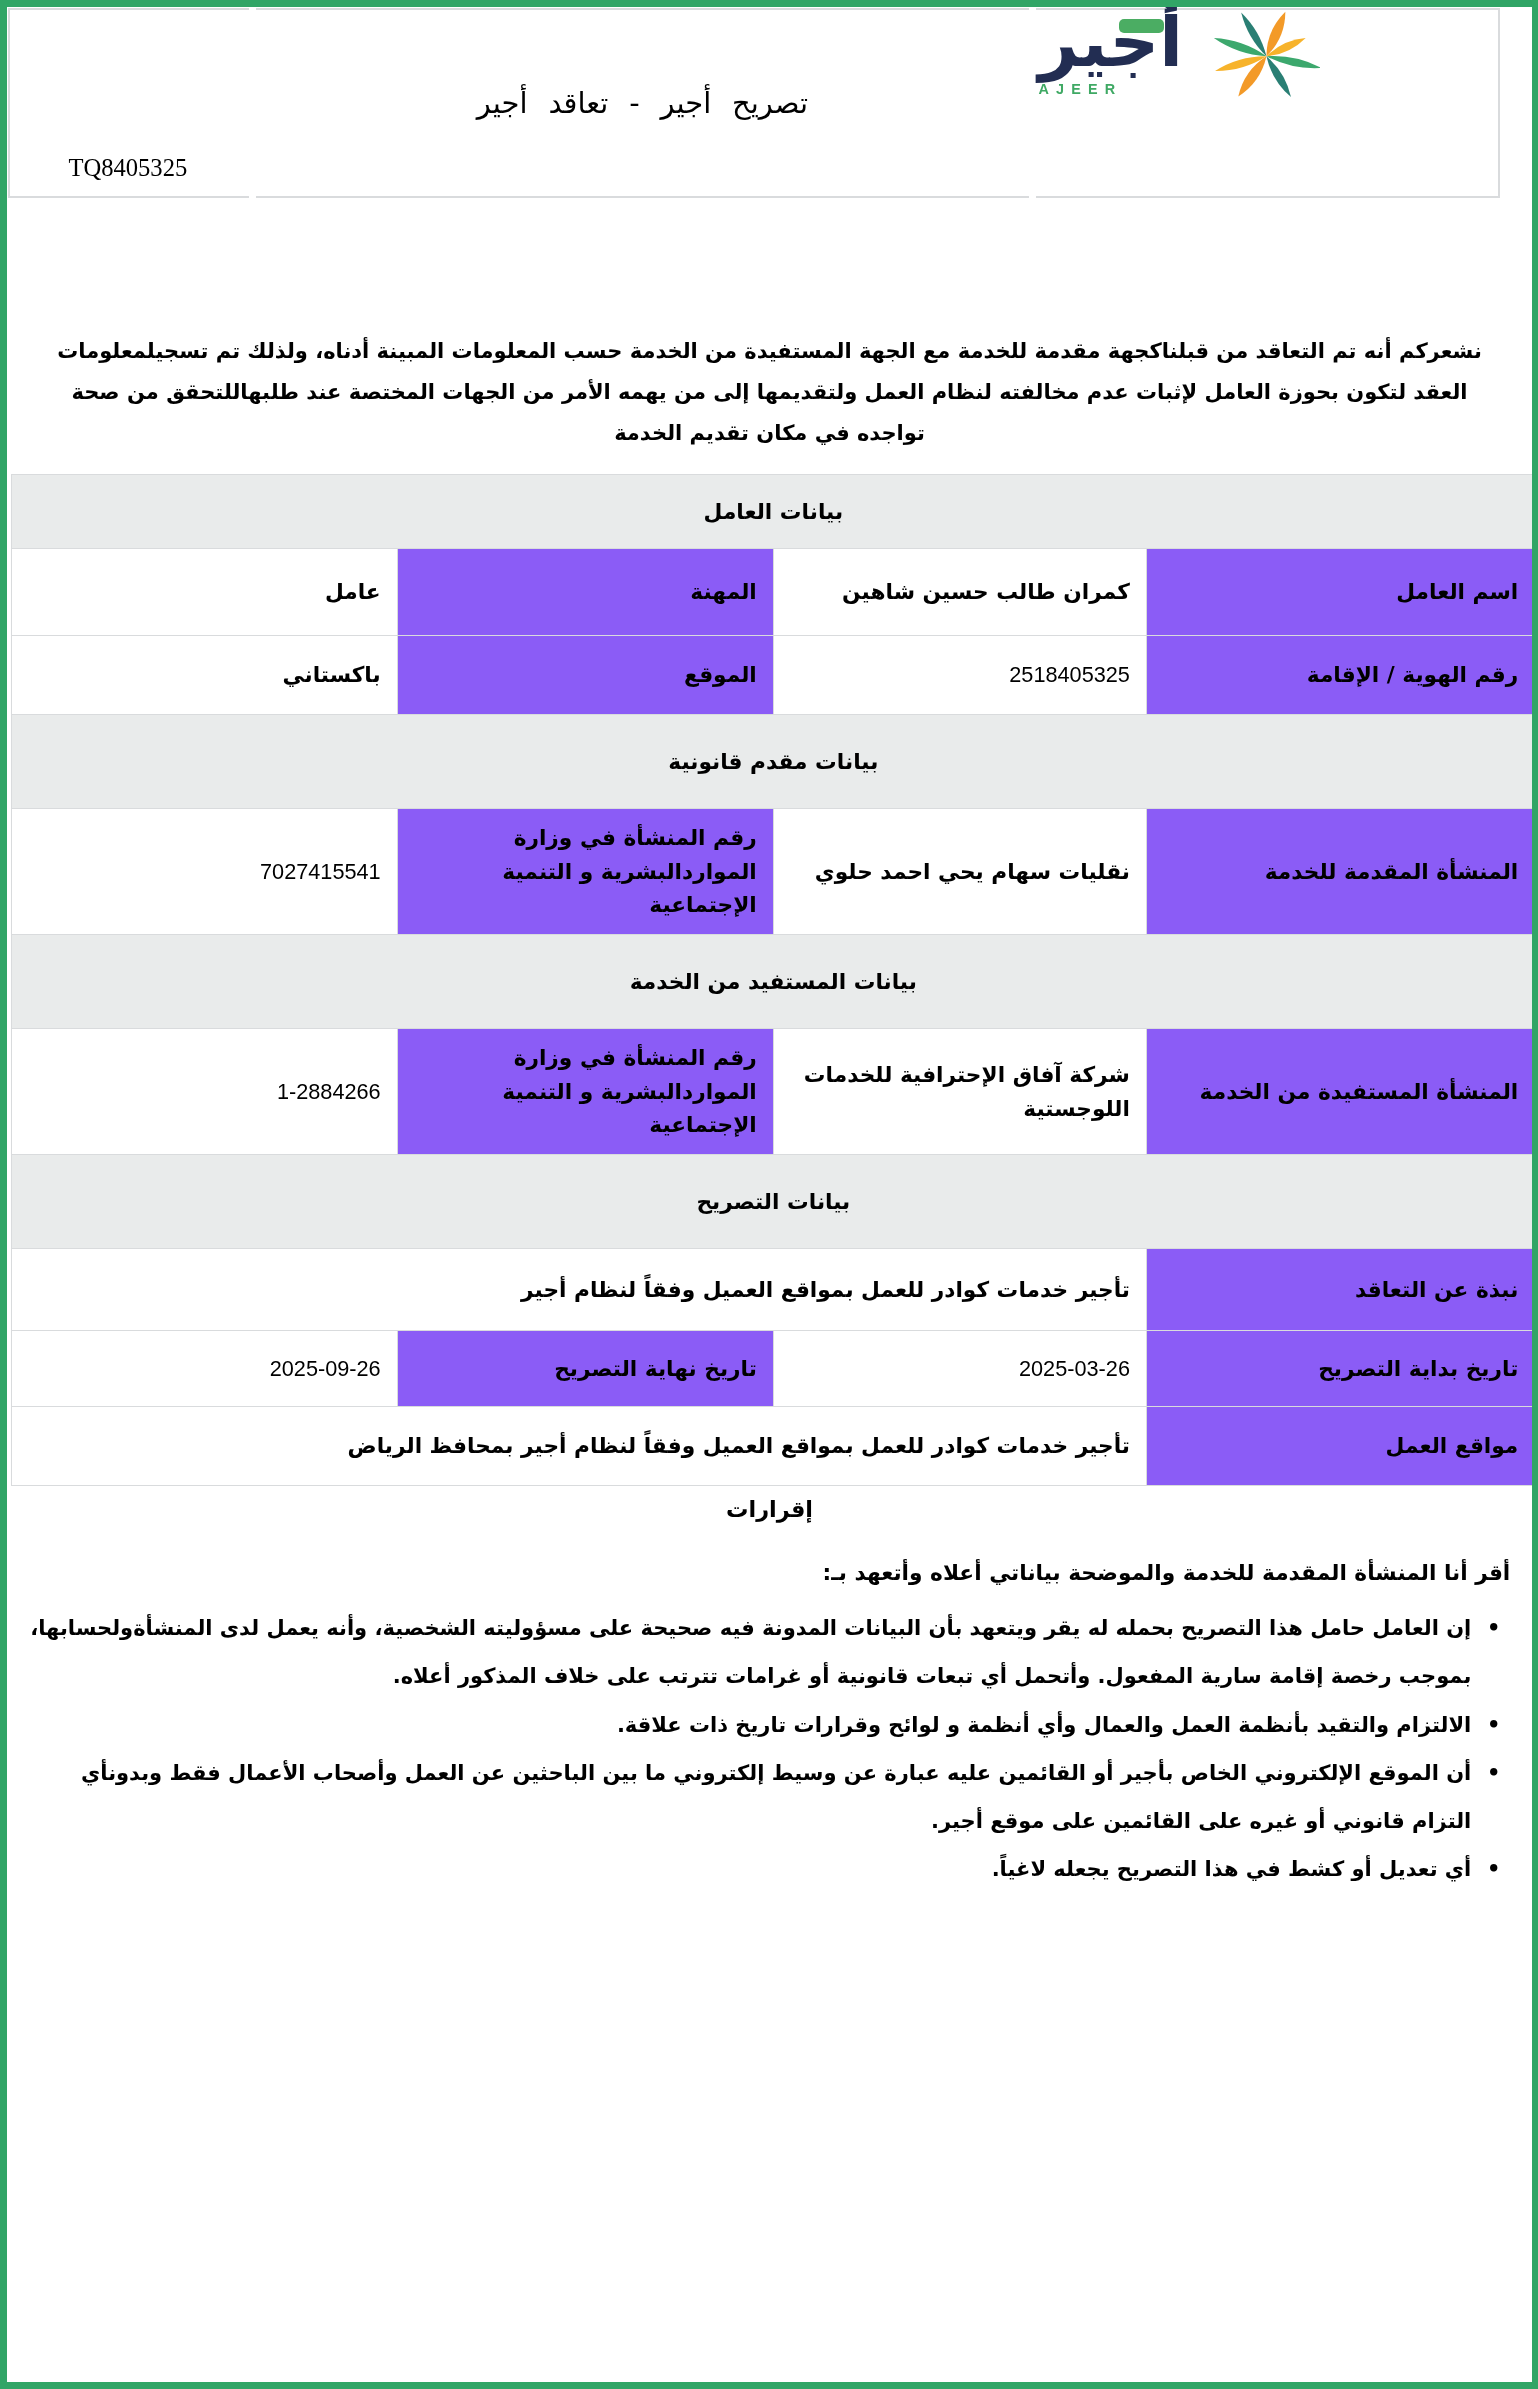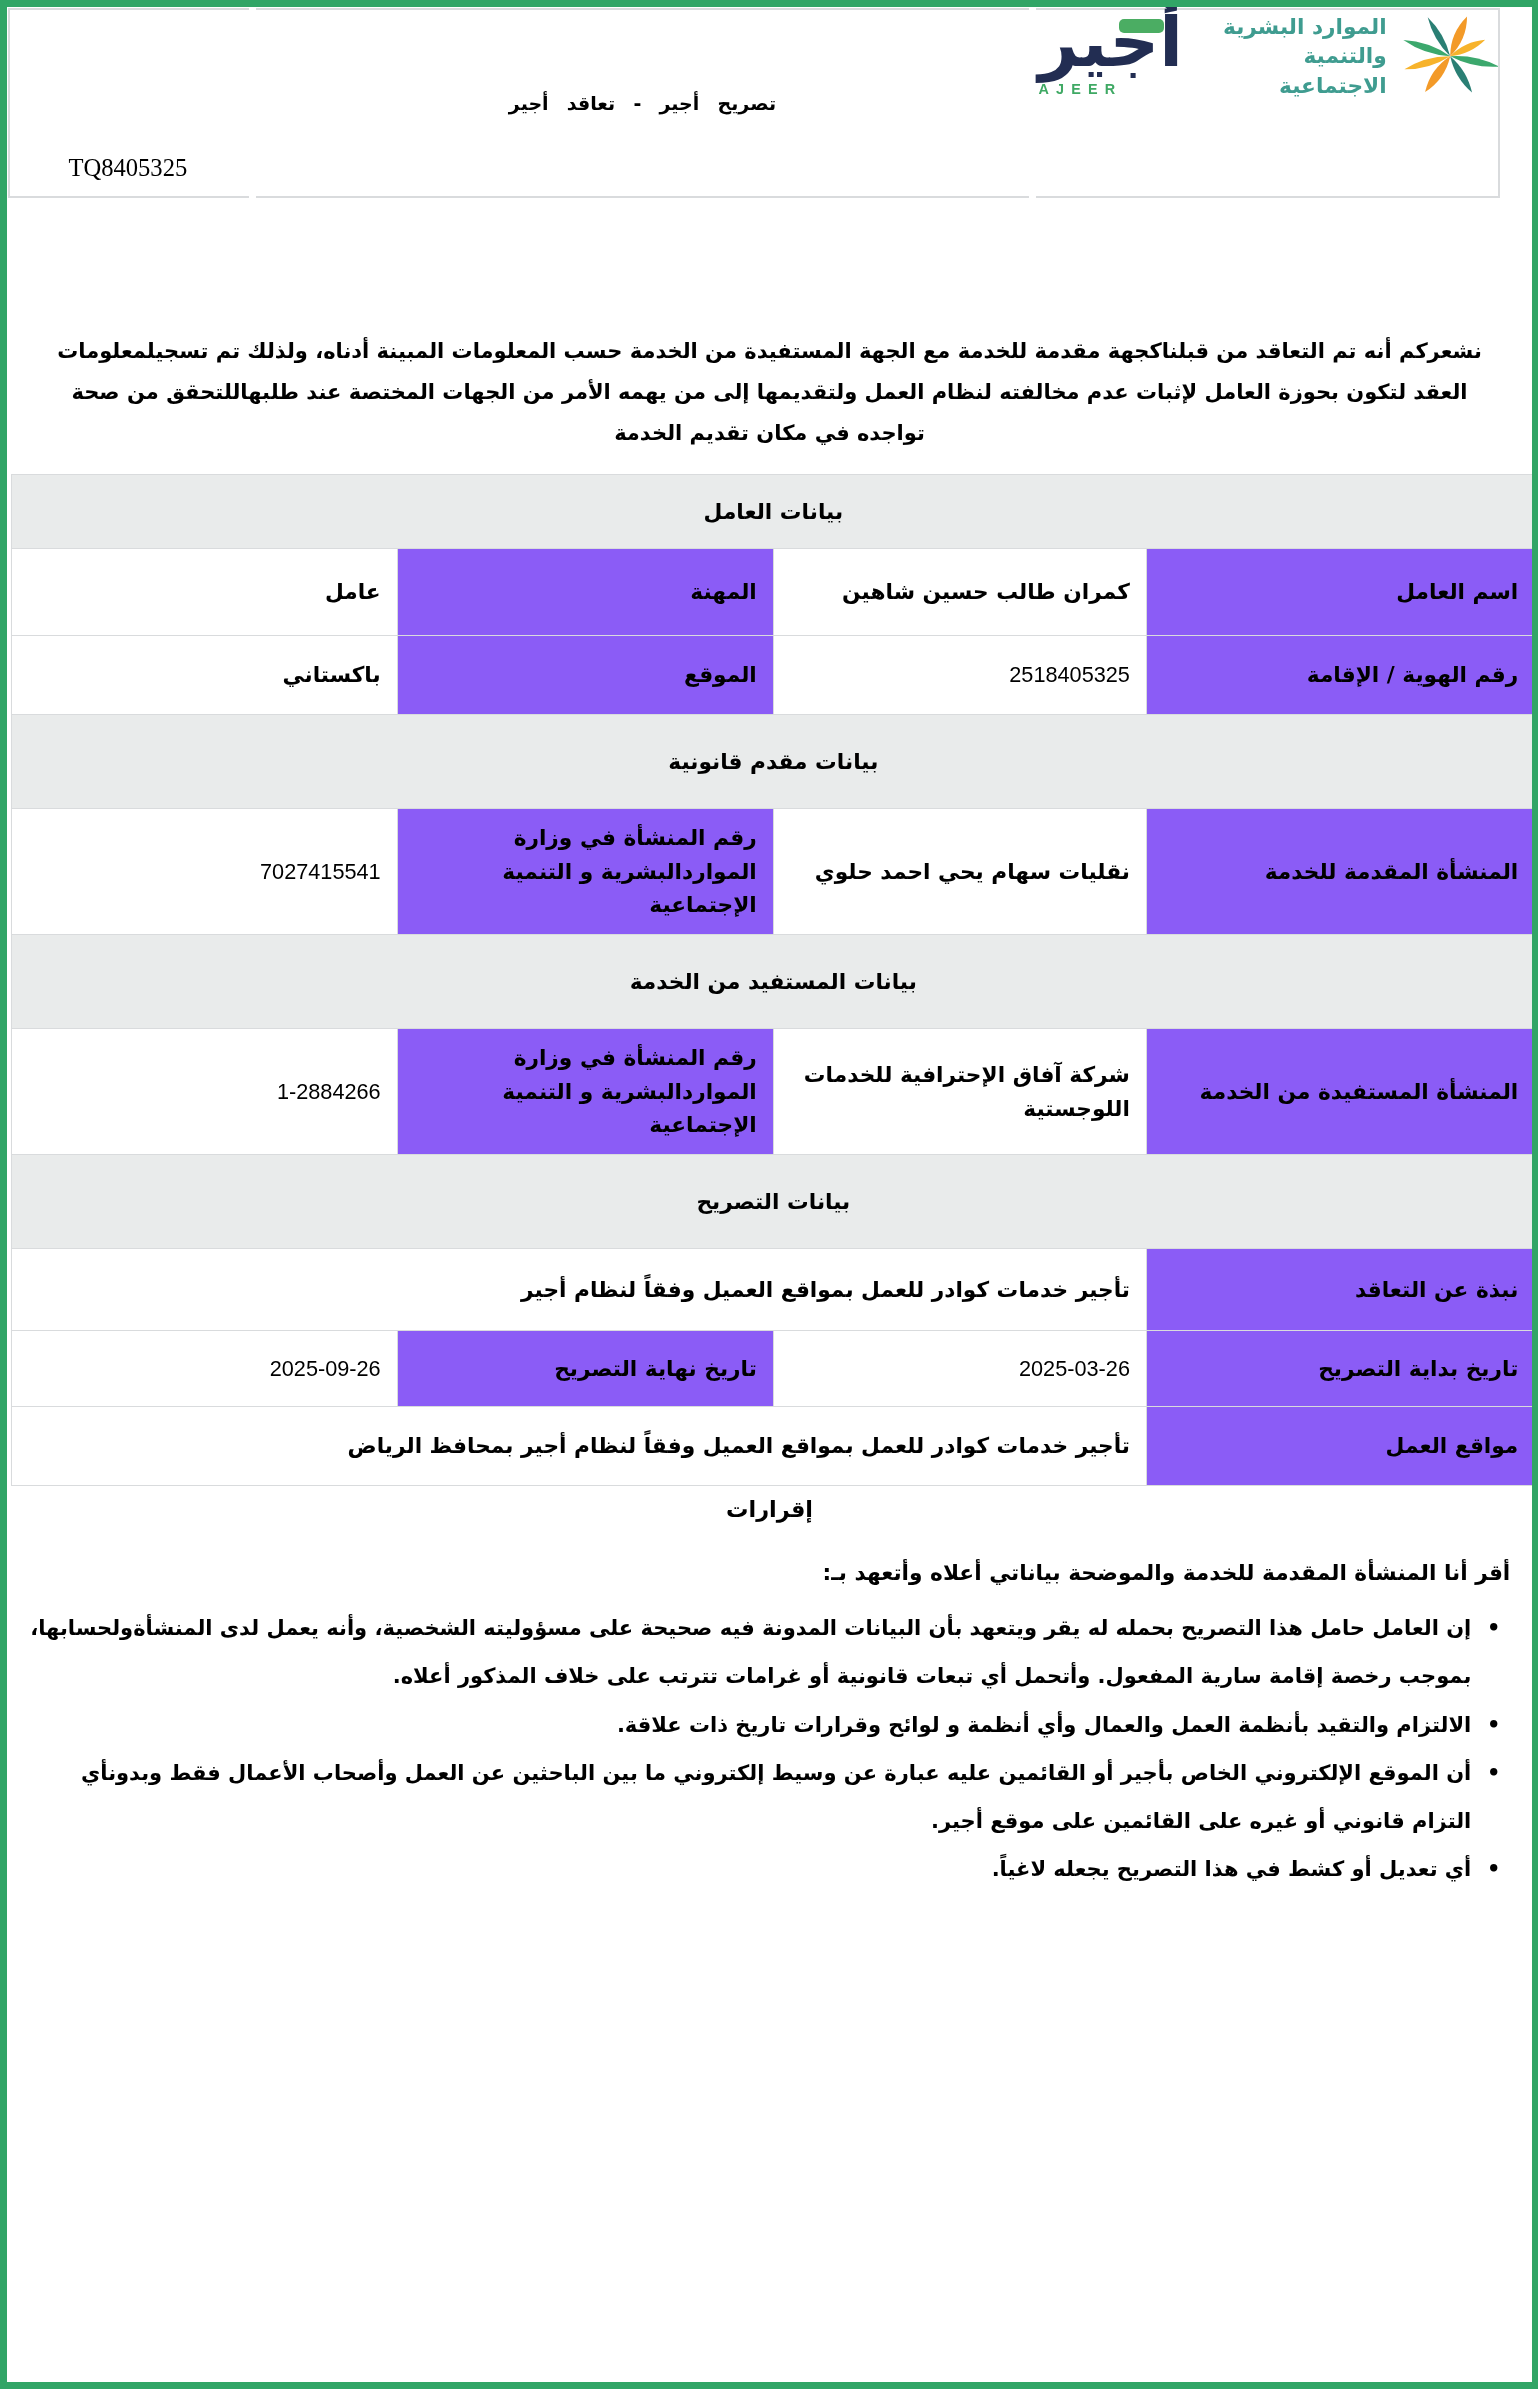--- a/index.html
+++ b/index.html
@@ -13,21 +13,21 @@
     color:#000;
     overflow:hidden;
   }
   
   .hdr{direction:ltr;display:flex;gap:6.5px;margin:1.4px 32.5px 0 1.4px;height:190px;}
   .hdr-cell{border-top:2.2px solid #D9DBDD;border-bottom:2.2px solid #D9DBDD;background:#fff;box-sizing:border-box;}
   .c-tq{width:241px;border-left:2.2px solid #D9DBDD;position:relative;}
   .c-title{flex:1;display:flex;align-items:center;justify-content:center;}
   .c-logos{width:464px;border-right:2.2px solid #D9DBDD;display:flex;align-items:flex-start;gap:27.4px;padding-left:2.9px;}
   .tq{position:absolute;left:58px;bottom:14.4px;font-family:"Liberation Serif",serif;font-size:24.6px;}
-  .title{font-size:19px;font-weight:700;word-spacing:11.6px;direction:rtl;}
+  .title{font-size:29px;font-weight:400;word-spacing:11.6px;direction:rtl;}
   .ajeer{position:relative;text-align:left;line-height:1;}
   .ajeer-ar{font-size:69px;line-height:.95;font-weight:700;color:#222D52;direction:rtl;}
   .ajeer-rect{position:absolute;top:8.7px;right:19px;width:45px;height:13.7px;border-radius:5px;background:#4BAD63;}
   .ajeer-en{margin-top:5.8px;font-size:14.4px;font-weight:700;letter-spacing:7.2px;color:#3FA964;font-family:"Liberation Sans",sans-serif;}
   .ministry{display:flex;align-items:center;gap:13px;direction:ltr;}
   .ministry-text{direction:rtl;text-align:right;color:#3F9C90;font-size:21.7px;font-weight:700;line-height:1.35;}
   
   .intro{direction:rtl;margin:133px 30px 0;text-align:center;font-size:21px;font-weight:700;line-height:1.95;}
   
   table.main{direction:rtl;border-collapse:collapse;width:1524px;margin:20px 4.3px 0;table-layout:fixed;}
@@ -62,24 +62,20 @@
     <div class="hdr-cell c-title">
       <div class="title">تصريح أجير - تعاقد أجير</div>
     </div>
     <div class="hdr-cell c-logos">
       <div class="ajeer">
         <div class="ajeer-ar">أجير</div>
         <div class="ajeer-rect"></div>
         <div class="ajeer-en">AJEER</div>
       </div>
       <div class="ministry">
-        <div class="ministry-text">
-          <div>الموارد البشرية</div>
-          <div>والتنمية الاجتماعية</div>
-        </div>
         <svg width="110" height="91" viewBox="0 0 152 126">
 
           <path d="M0 0Q38.5 -11 77 0Q38.5 11 0 0Z" transform="translate(78,64) rotate(-161)" fill="#3CA86D"></path>
           <path d="M0 0Q39 -11 78 0Q39 11 0 0Z" transform="translate(78,64) rotate(12)" fill="#3CA86D"></path>
           <path d="M0 0Q35 -10 70 0Q35 10 0 0Z" transform="translate(78,64) rotate(-120)" fill="#2A7F74"></path>
           <path d="M0 0Q33 -11 66 0Q33 11 0 0Z" transform="translate(78,64) rotate(59)" fill="#2A7F74"></path>
 
           <path d="M0 0Q37 -11 74 0Q37 11 0 0Z" transform="translate(78,64) rotate(164)" fill="#F7B32B"></path>
           <path d="M0 0Q30 -11 60 0Q30 11 0 0Z" transform="translate(78,64) rotate(-25)" fill="#F7B32B"></path>
 

